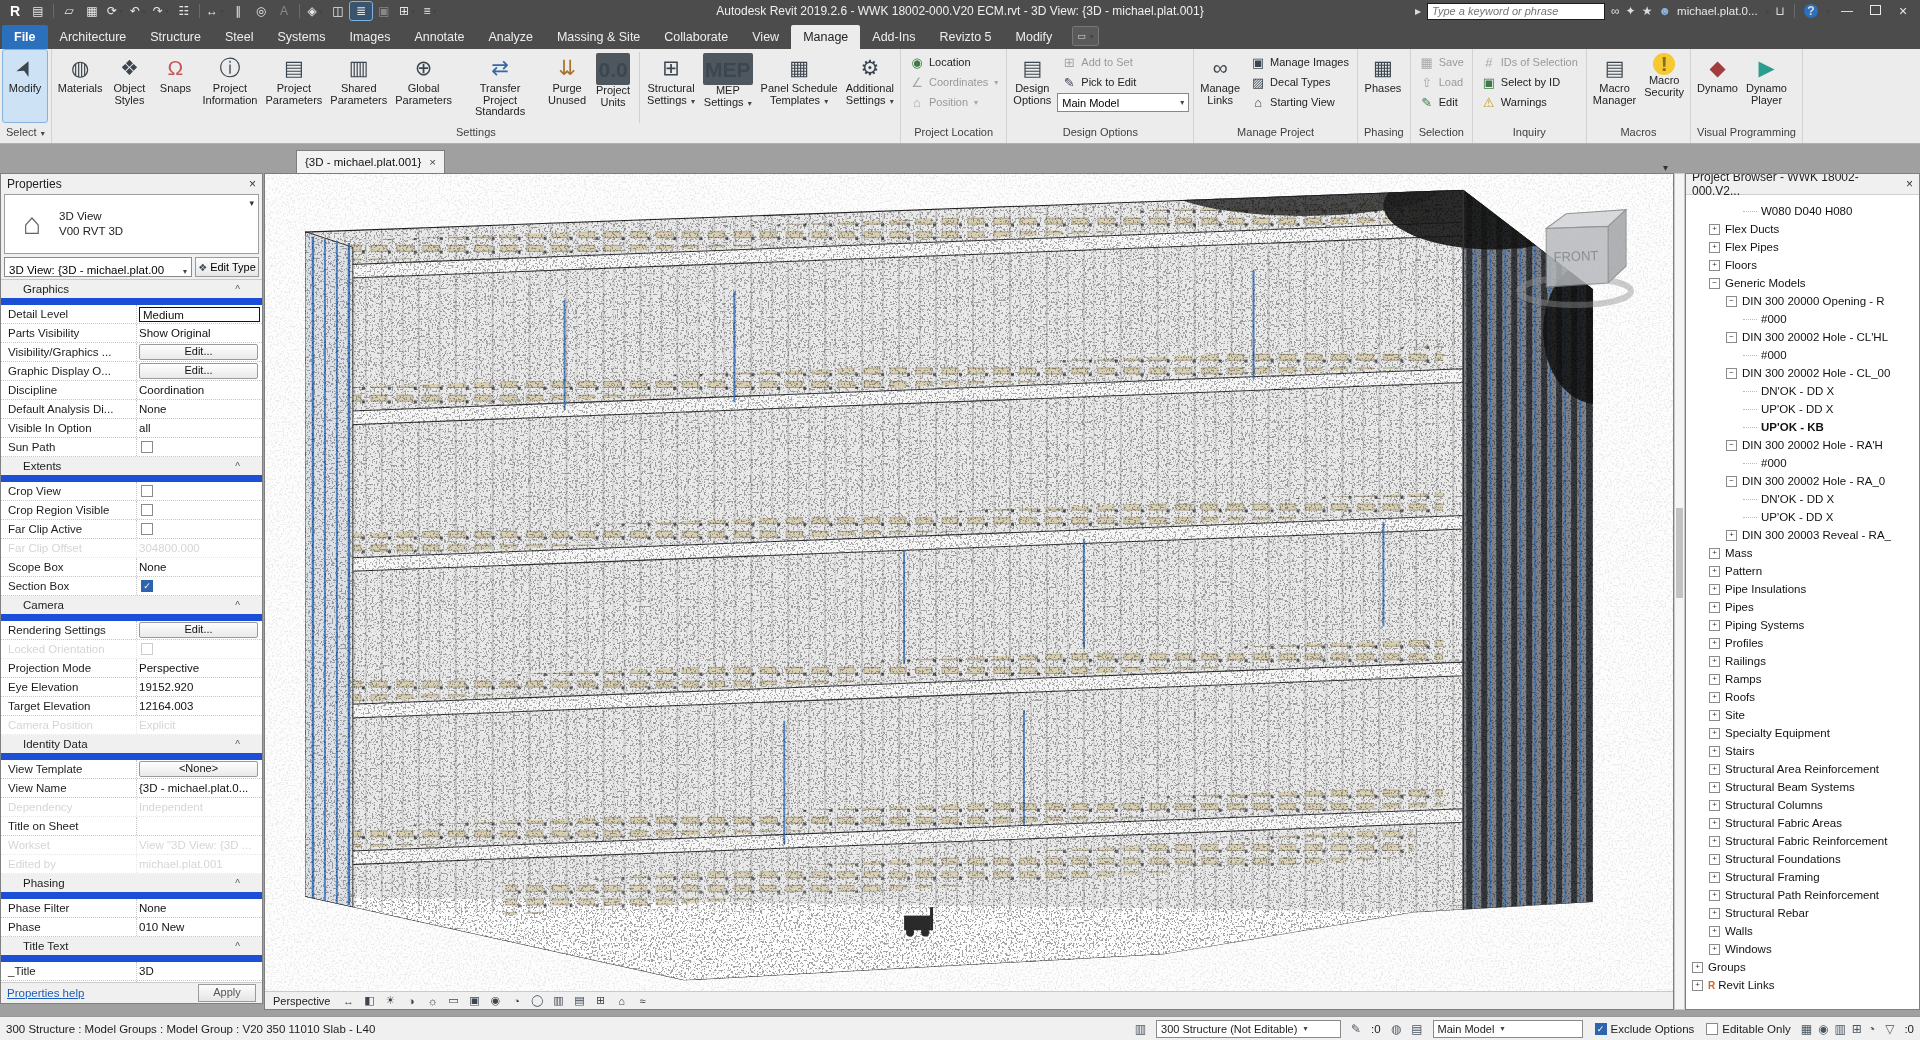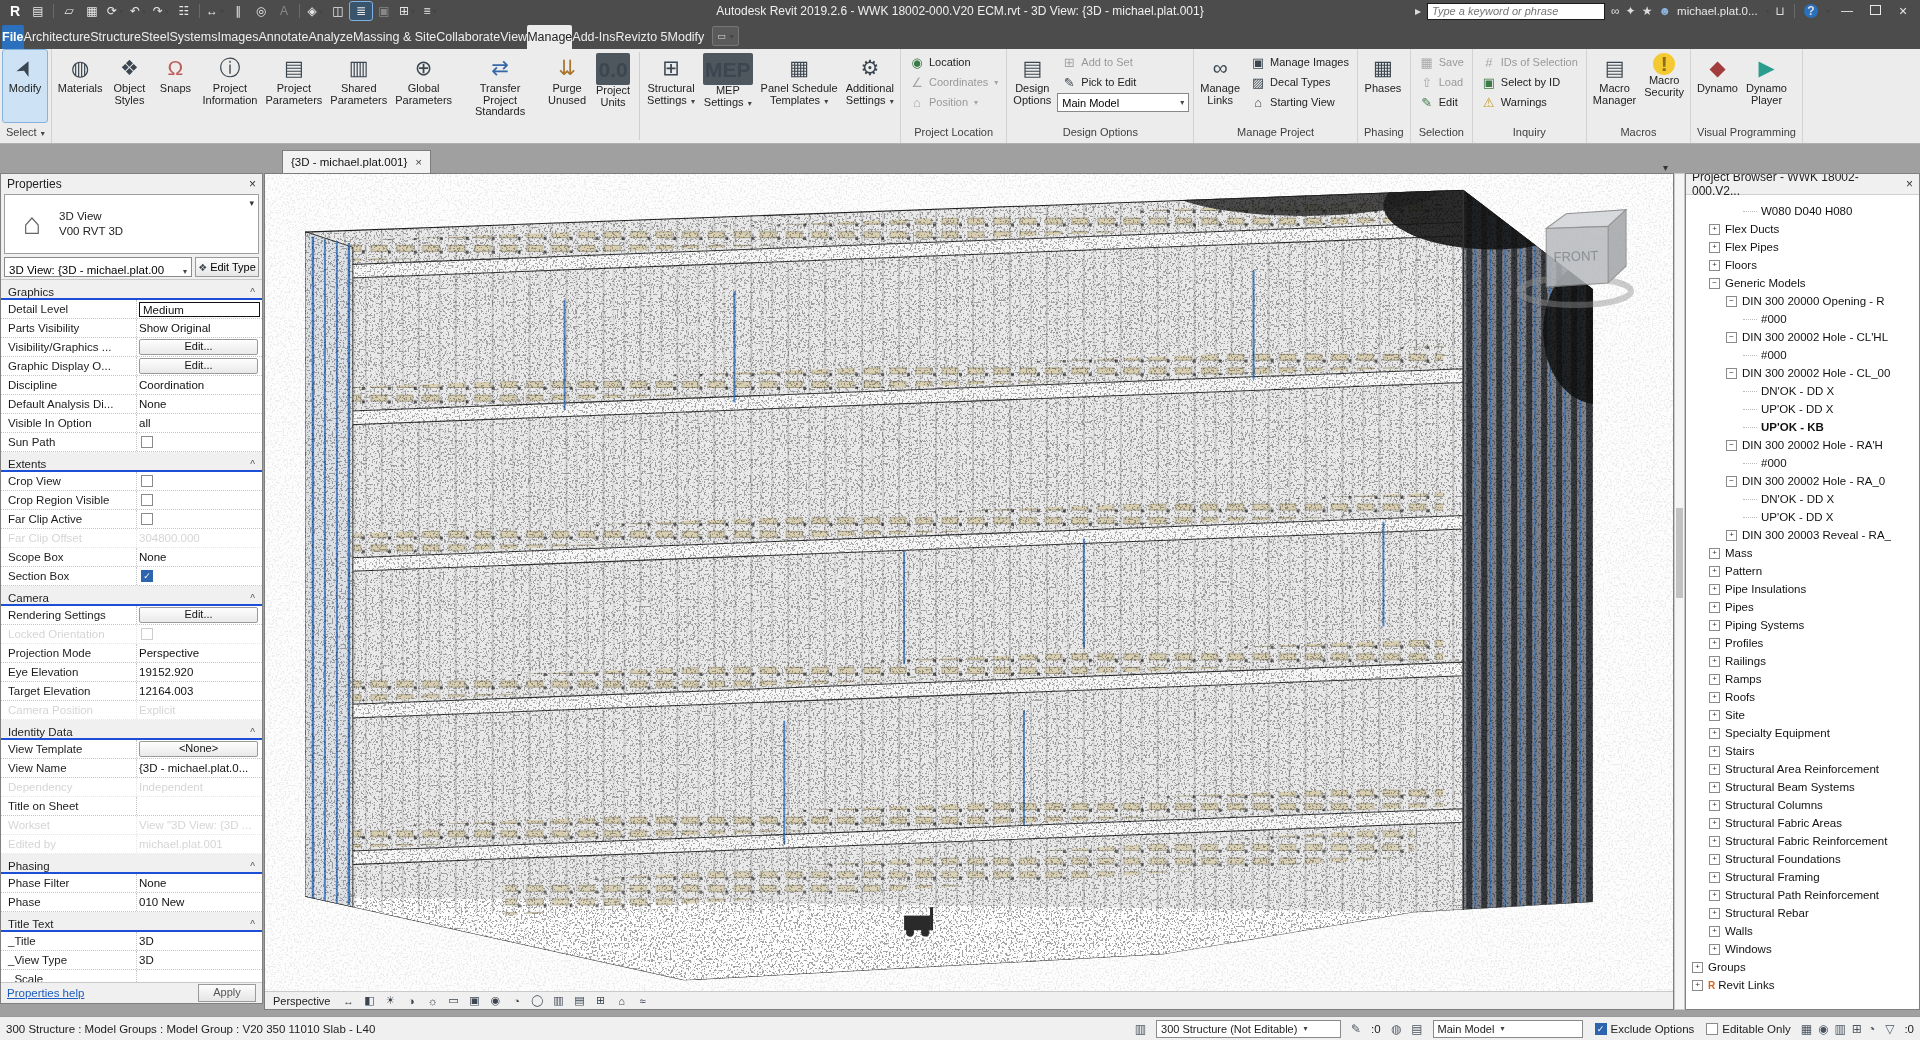--- a/index.html
+++ b/index.html
@@ -20,21 +20,21 @@
   #tb-right{margin-left:auto;display:flex;align-items:center;gap:6px;padding-right:6px;z-index:2}
   #tb-search{width:168px;height:15px;font-size:11px;font-style:italic;border:1px solid #1c1c1c;
     padding:0 4px;color:#666;background:#fff;font-family:inherit}
   .tbi{color:#dcdcdc;font-size:12px;display:flex;align-items:center;gap:2px}
   #tb-user{color:#e8e8e8;font-size:11.5px}
   .winbtn{width:22px;text-align:center;color:#e8e8e8;font-size:12px}
   .restore-box{width:9px;height:8px;border:1px solid #e8e8e8;display:inline-block}
   
   #tabrow{position:absolute;left:0;top:22px;width:100%;height:27px;background:#4c4c4c;
     display:flex;align-items:flex-end;padding-left:2px;box-sizing:border-box}
-  .rtab{padding:0 0;height:24px;line-height:24px;color:#eee;font-size:12.5px;cursor:default}
+  .rtab{padding:0 12px;height:24px;line-height:24px;color:#eee;font-size:12.5px;cursor:default}
   .rtab.file{background:#2a70bd;color:#fff;font-weight:bold;border-radius:2px 2px 0 0}
   .rtab.act{background:#ececec;color:#222;border-radius:2px 2px 0 0}
   #ribbon-toggle{margin-left:8px;height:18px;margin-bottom:3px;display:flex;align-items:center;gap:2px;
     background:#5a5a5a;border:1px solid #777;border-radius:2px;padding:0 4px;color:#ddd;font-size:9px}
   
   #ribbon{position:absolute;left:0;top:49px;width:100%;height:95px;background:#ececec;
     display:flex;box-sizing:border-box;border-bottom:1px solid #b0b0b0;overflow:hidden}
   .rpanel{display:flex;flex-direction:column;border-right:1px solid #d2d2d2;flex:none}
   .rpanel-body{flex:1;display:flex;align-items:flex-start;padding:1px 2px}
   .rpanel-label{height:16px;font-size:11px;color:#3f3f3f;text-align:center;padding:0 6px 1px}
@@ -70,36 +70,36 @@
     padding:0 4px;font-size:11.5px;overflow:hidden;white-space:nowrap;box-sizing:border-box}
   #view-combo .dd{margin-left:auto}
   #edit-type{width:64px;height:20px;margin-left:3px;display:flex;align-items:center;justify-content:center;
     gap:3px;font-size:11px;background:linear-gradient(#fdfdfd,#e7e7e7);border:1px solid #9a9a9a;box-sizing:border-box}
   #prop-rows{flex:1;overflow:hidden;border-top:1px solid #c9c9c9;background:#fff}
   .prow{display:flex;height:18px;border-bottom:1px dotted #c6c6c6;background:#fff;font-size:11.5px;align-items:center}
   .plab{width:128px;padding-left:7px;overflow:hidden;white-space:nowrap;border-right:1px dotted #c6c6c6;
     align-self:stretch;display:flex;align-items:center;flex:none;color:#1c1c1c}
   .pval{flex:1;padding:0 2px;display:flex;align-items:center;overflow:hidden;white-space:nowrap;color:#111}
   .prow.dis .plab,.prow.dis .pval{color:#9c9c9c}
-  .psec{height:18px;background:#f0f0f0;font-size:11.5px;display:flex;align-items:flex-end;padding:0 7px;
-    border-bottom:2px solid #1d4ed8;color:#1e1e1e}
+  .psec{height:18px;background:#f0f0f0;font-size:11.5px;display:flex;align-items:center;padding:0 22px;
+    border-bottom:7px solid #1d4ed8;color:#1e1e1e}
   .psec .chev{margin-left:auto;color:#555;font-size:10px}
   .pbtn{flex:1;text-align:center;background:linear-gradient(#fefefe,#e9e9e9);border:1px solid #9a9a9a;
     border-radius:2px;height:14px;line-height:13px;font-size:11px;margin-right:2px}
   .cb{width:12px;height:12px;border:1px solid #8a8a8a;background:#fff;margin-left:2px;display:inline-flex;
     align-items:center;justify-content:center;font-size:9px;box-sizing:border-box}
   .cb.on{background:#2e64ad;border-color:#2e64ad;color:#fff}
   .pfoc{flex:1;border:1px solid #111;height:15px;line-height:14px;padding-left:3px;background:#fff;box-sizing:border-box}
   #prop-foot{height:20px;flex:none;display:flex;align-items:center;padding:0 6px;background:#f0f0f0;border-top:1px solid #c9c9c9}
   #prop-help{color:#1c5bbf;text-decoration:underline;font-size:11.5px}
   #apply-btn{margin-left:auto;width:56px;height:16px;font-size:11px;text-align:center;line-height:15px;
     background:linear-gradient(#fdfdfd,#e5e5e5);border:1px solid #9a9a9a;color:#555}
   
   #tabstrip{position:absolute;left:264px;top:4px;width:1410px;height:24px;display:flex;align-items:flex-end}
-  #view-tab{margin-left:18px;height:22px;background:#f2f2f2;border:1px solid #7d7d7d;border-bottom:none;
+  #view-tab{margin-left:32px;height:22px;background:#f2f2f2;border:1px solid #7d7d7d;border-bottom:none;
     display:flex;align-items:center;gap:8px;padding:0 8px;font-size:11.5px;color:#111}
   #tabs-menu{margin-left:auto;color:#333;font-size:10px;padding-right:6px}
   #canvas{position:absolute;left:264px;top:28px;width:1410px;bottom:6px;background:#fdfdfd;
     border:1px solid #7d7d7d;box-sizing:border-box;overflow:hidden}
   #view3d{position:absolute;left:0;top:0;width:100%;height:calc(100% - 18px)}
   #viewbar{position:absolute;left:0;bottom:0;width:100%;height:18px;background:#f0f0f0;
     border-top:1px solid #c9c9c9;display:flex;align-items:center;padding-left:8px;box-sizing:border-box;gap:7px}
   #viewbar .vlab{font-size:11px;color:#222;margin-right:4px}
   .vic{font-size:11px;color:#3c4650;width:14px;text-align:center}
   
@@ -267,20 +267,21 @@
         <div class="rib-sep"></div>
         <div class="rbtn-lg"><span class="ric">⊞</span><span>Structural
 Settings<span class="dd"> ▾</span></span></div>
         <div class="rbtn-lg"><span class="ric txtic">MEP</span><span>MEP
 Settings<span class="dd"> ▾</span></span></div>
         <div class="rbtn-lg"><span class="ric">▦</span><span>Panel Schedule
 Templates<span class="dd"> ▾</span></span></div>
         <div class="rbtn-lg"><span class="ric">⚙</span><span>Additional
 Settings<span class="dd"> ▾</span></span></div>
       </div>
+      <div class="rpanel-label">Settings</div>
     </section>
     <section class="rpanel">
       <div class="rpanel-body">
         <div class="rstack">
           <div class="rbtn-sm">
             <span class="ric" style="color: rgb(60, 122, 70);">◉</span>
             <span>Location</span>
           </div>
           <div class="rbtn-sm dis">
             <span class="ric">∠</span>

